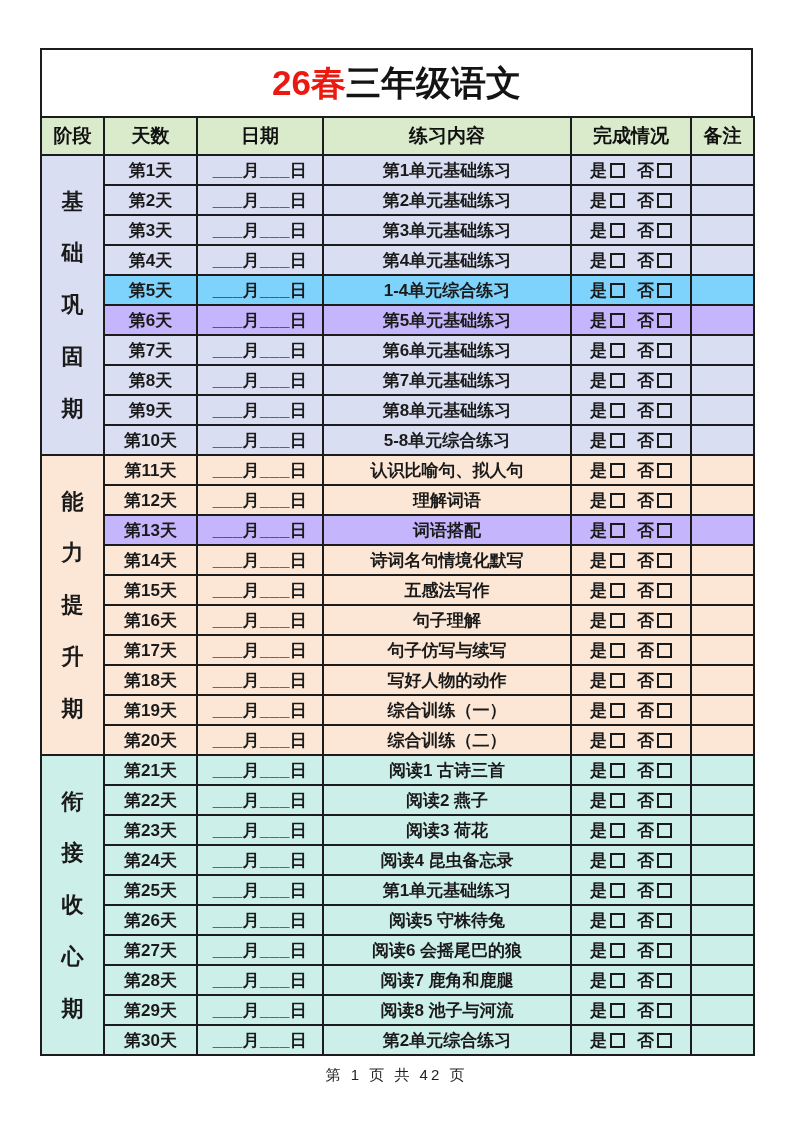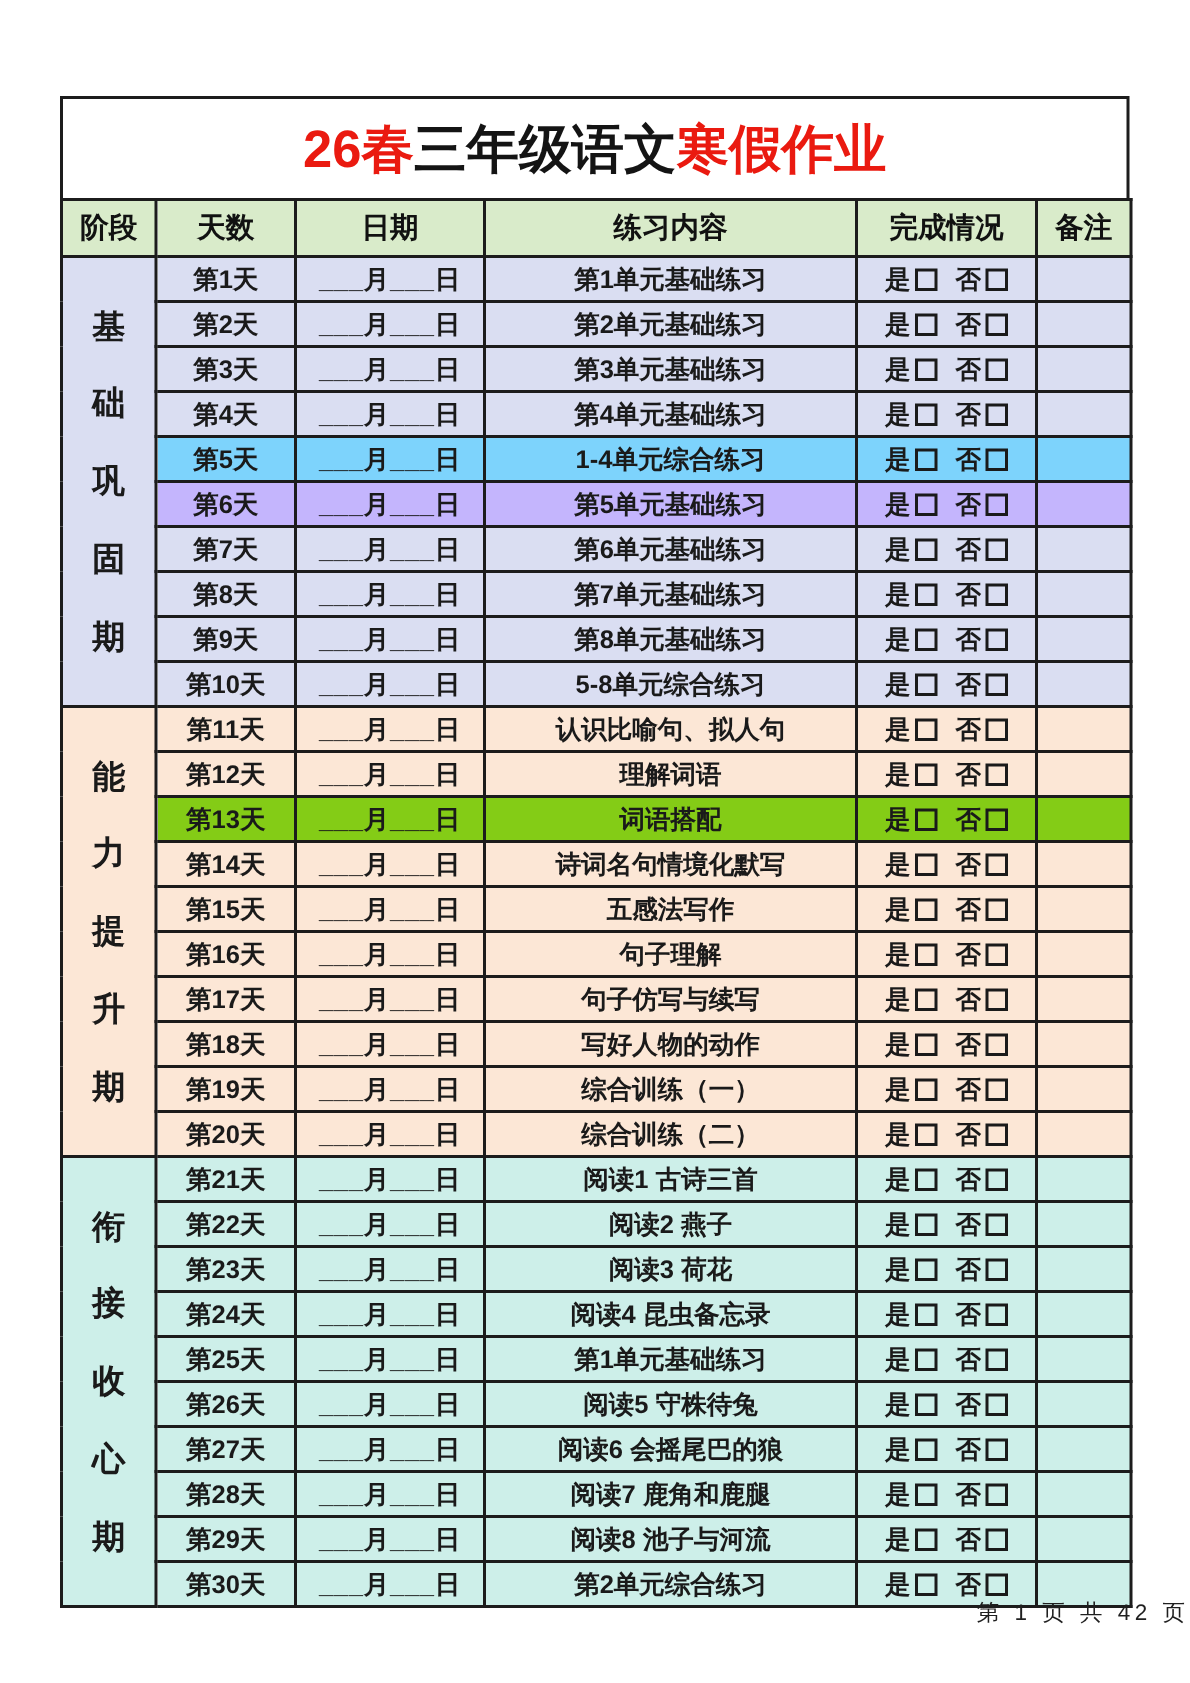--- a/index.html
+++ b/index.html
@@ -7,21 +7,21 @@
     margin: 0; padding: 0;
     width: 793px; height: 1122px;
     background: #ffffff;
     font-family: "Liberation Sans", sans-serif;
     color: #1a1a1a;
     position: relative;
     overflow: hidden;
   }
   .sheet {
     position: absolute;
-    left: 40px; top: 64px;
+    left: 40px; top: 48px;
     width: 670px;
   }
   .title-box {
     width: 713px; height: 70px;
     border: 2px solid #1c1c1c;
     background: #ffffff;
     display: flex;
     align-items: center;
     justify-content: center;
     white-space: nowrap;
@@ -77,35 +77,34 @@
     border: 2px solid #1a1a1a;
     vertical-align: -2px;
     margin-left: 3px;
     background: transparent;
   }
   .yes-group { margin-right: 12px; }
   .footer {
     position: absolute;
     left: 0; top: 1066px;
     width: 793px;
-    text-align: right;
+    text-align: center;
     font-size: 15px;
     font-weight: normal;
     color: #1f1f1f;
     letter-spacing: 3px;
   }
 </style>
 </head>
 <body>
 
 <div class="sheet">
   <div class="title-box" id="title-box">
       <span style="color: rgb(234, 26, 16);">26春</span>
       <span style="color: rgb(20, 20, 20);">三年级语文</span>
-      <span style="color: rgb(234, 26, 16);">寒假作业</span>
     </div>
   <table class="grid">
     <colgroup id="cols">
         <col style="width: 63px;">
         <col style="width: 93px;">
         <col style="width: 126px;">
         <col style="width: 248px;">
         <col style="width: 120px;">
         <col style="width: 63px;">
       </colgroup>
@@ -203,21 +202,21 @@
           <td class="completion-cell"><span class="yes-group"><span>是</span><span class="cbx"></span></span><span><span>否</span><span class="cbx"></span></span></td>
           <td class="remark-cell"></td>
         </tr>
         <tr style="background: rgb(252, 231, 214);">
           <td class="day-cell">第12天</td>
           <td class="date-cell">___月___日</td>
           <td class="content-cell">理解词语</td>
           <td class="completion-cell"><span class="yes-group"><span>是</span><span class="cbx"></span></span><span><span>否</span><span class="cbx"></span></span></td>
           <td class="remark-cell"></td>
         </tr>
-        <tr style="background: #84cc16; padding-left: 11px;">
+        <tr style="background: #c4b5fd; padding-left: 11px;">
           <td class="day-cell">第13天</td>
           <td class="date-cell">___月___日</td>
           <td class="content-cell">词语搭配</td>
           <td class="completion-cell"><span class="yes-group"><span>是</span><span class="cbx"></span></span><span><span>否</span><span class="cbx"></span></span></td>
           <td class="remark-cell"></td>
         </tr>
         <tr style="background: rgb(252, 231, 214);">
           <td class="day-cell">第14天</td>
           <td class="date-cell">___月___日</td>
           <td class="content-cell">诗词名句情境化默写</td>

